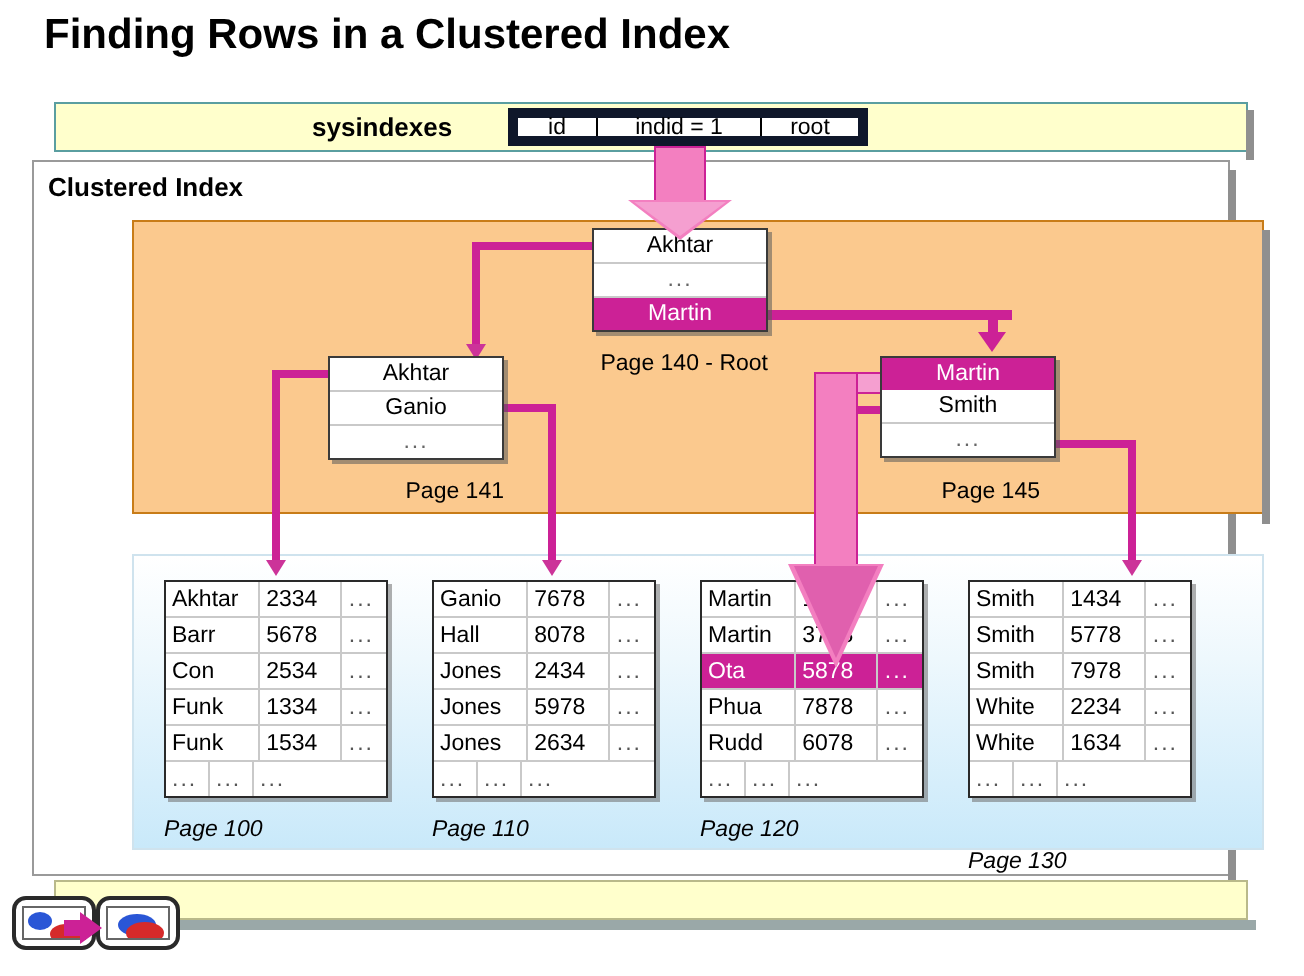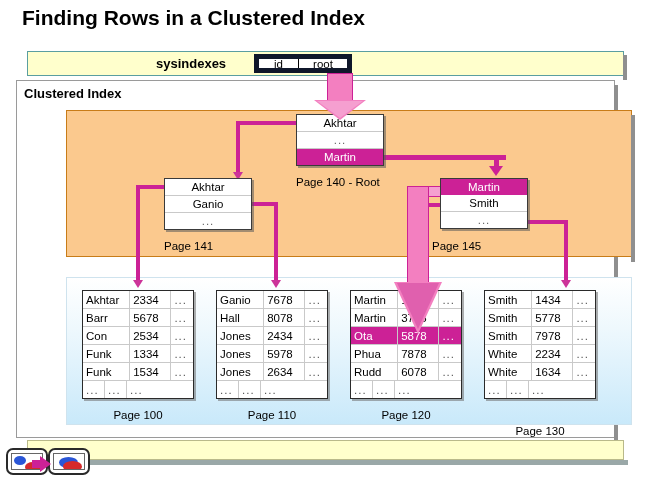--- a/index.html
+++ b/index.html
@@ -87,21 +87,21 @@
   }
   .node .nrow:last-child{border-bottom:none;}
   .node .nrow.hl{background:#cc2196;color:#ffffff;border-bottom:none;}
   .node .nrow.dots{color:#666;letter-spacing:1px;}
 
   .node-root{left:296px;top:114px;width:88px;}
   .node-141{left:164px;top:178px;width:88px;}
   .node-145{left:440px;top:178px;width:88px;}
 
   .page-cap{
-    position:absolute;font-size:11.5px;color:#000;white-space:nowrap;text-align:left;
+    position:absolute;font-size:11.5px;color:#000;white-space:nowrap;text-align:right;
     z-index:6;
   }
   .cap-root{left:296px;top:176px;width:88px;}
   .cap-141{left:164px;top:240px;width:88px;}
   .cap-145{left:432px;top:240px;width:88px;}
 
   
   .dpage{
     position:absolute;top:290px;background:#ffffff;border:1px solid #2a2a2a;
     box-sizing:border-box;box-shadow:2px 2px 0 rgba(110,110,110,.55);
@@ -119,21 +119,21 @@
   .dc-name{width:48px;}
   .dc-num{width:42px;}
   .dc-dots{width:22px;color:#555;letter-spacing:1px;}
   .dpage .drow.hl .dc-dots{color:#fff;}
 
   .p100{left:82px;width:112px;}
   .p110{left:216px;width:112px;}
   .p120{left:350px;width:112px;}
   .p130{left:484px;width:112px;}
 
-  .dcap{position:absolute;top:409px;font-size:11.5px;color:#000;text-align:center;width:112px;}
+  .dcap{position:absolute;top:409px;font-size:11.5px;color:#000;width:112px;font-style:italic;}
   .dcap100{left:82px;}
   .dcap110{left:216px;}
   .dcap120{left:350px;}
   .dcap130{left:484px;margin-top:16px;}
 
   
   .ln{position:absolute;background:#cc2196;z-index:3;}
 
   .arrow-down{
     position:absolute;width:0;height:0;z-index:4;
@@ -182,20 +182,21 @@
 <div id="root">
 
   <div class="title">Finding Rows in a Clustered Index</div>
 
   <div class="sysindexes-band">
     <div class="shadow"></div>
   </div>
   <div class="sysindexes-label">sysindexes</div>
   <div class="sysrow">
     <div class="cell c-id">id</div>
+    <div class="cell c-indid">indid = 1</div>
     <div class="cell c-root">root</div>
   </div>
 
   <div class="ci-box">
     <div class="ci-shadow"></div>
   </div>
   <div class="ci-title">Clustered Index</div>
 
   <div class="index-band">
     <div class="band-shadow"></div>

